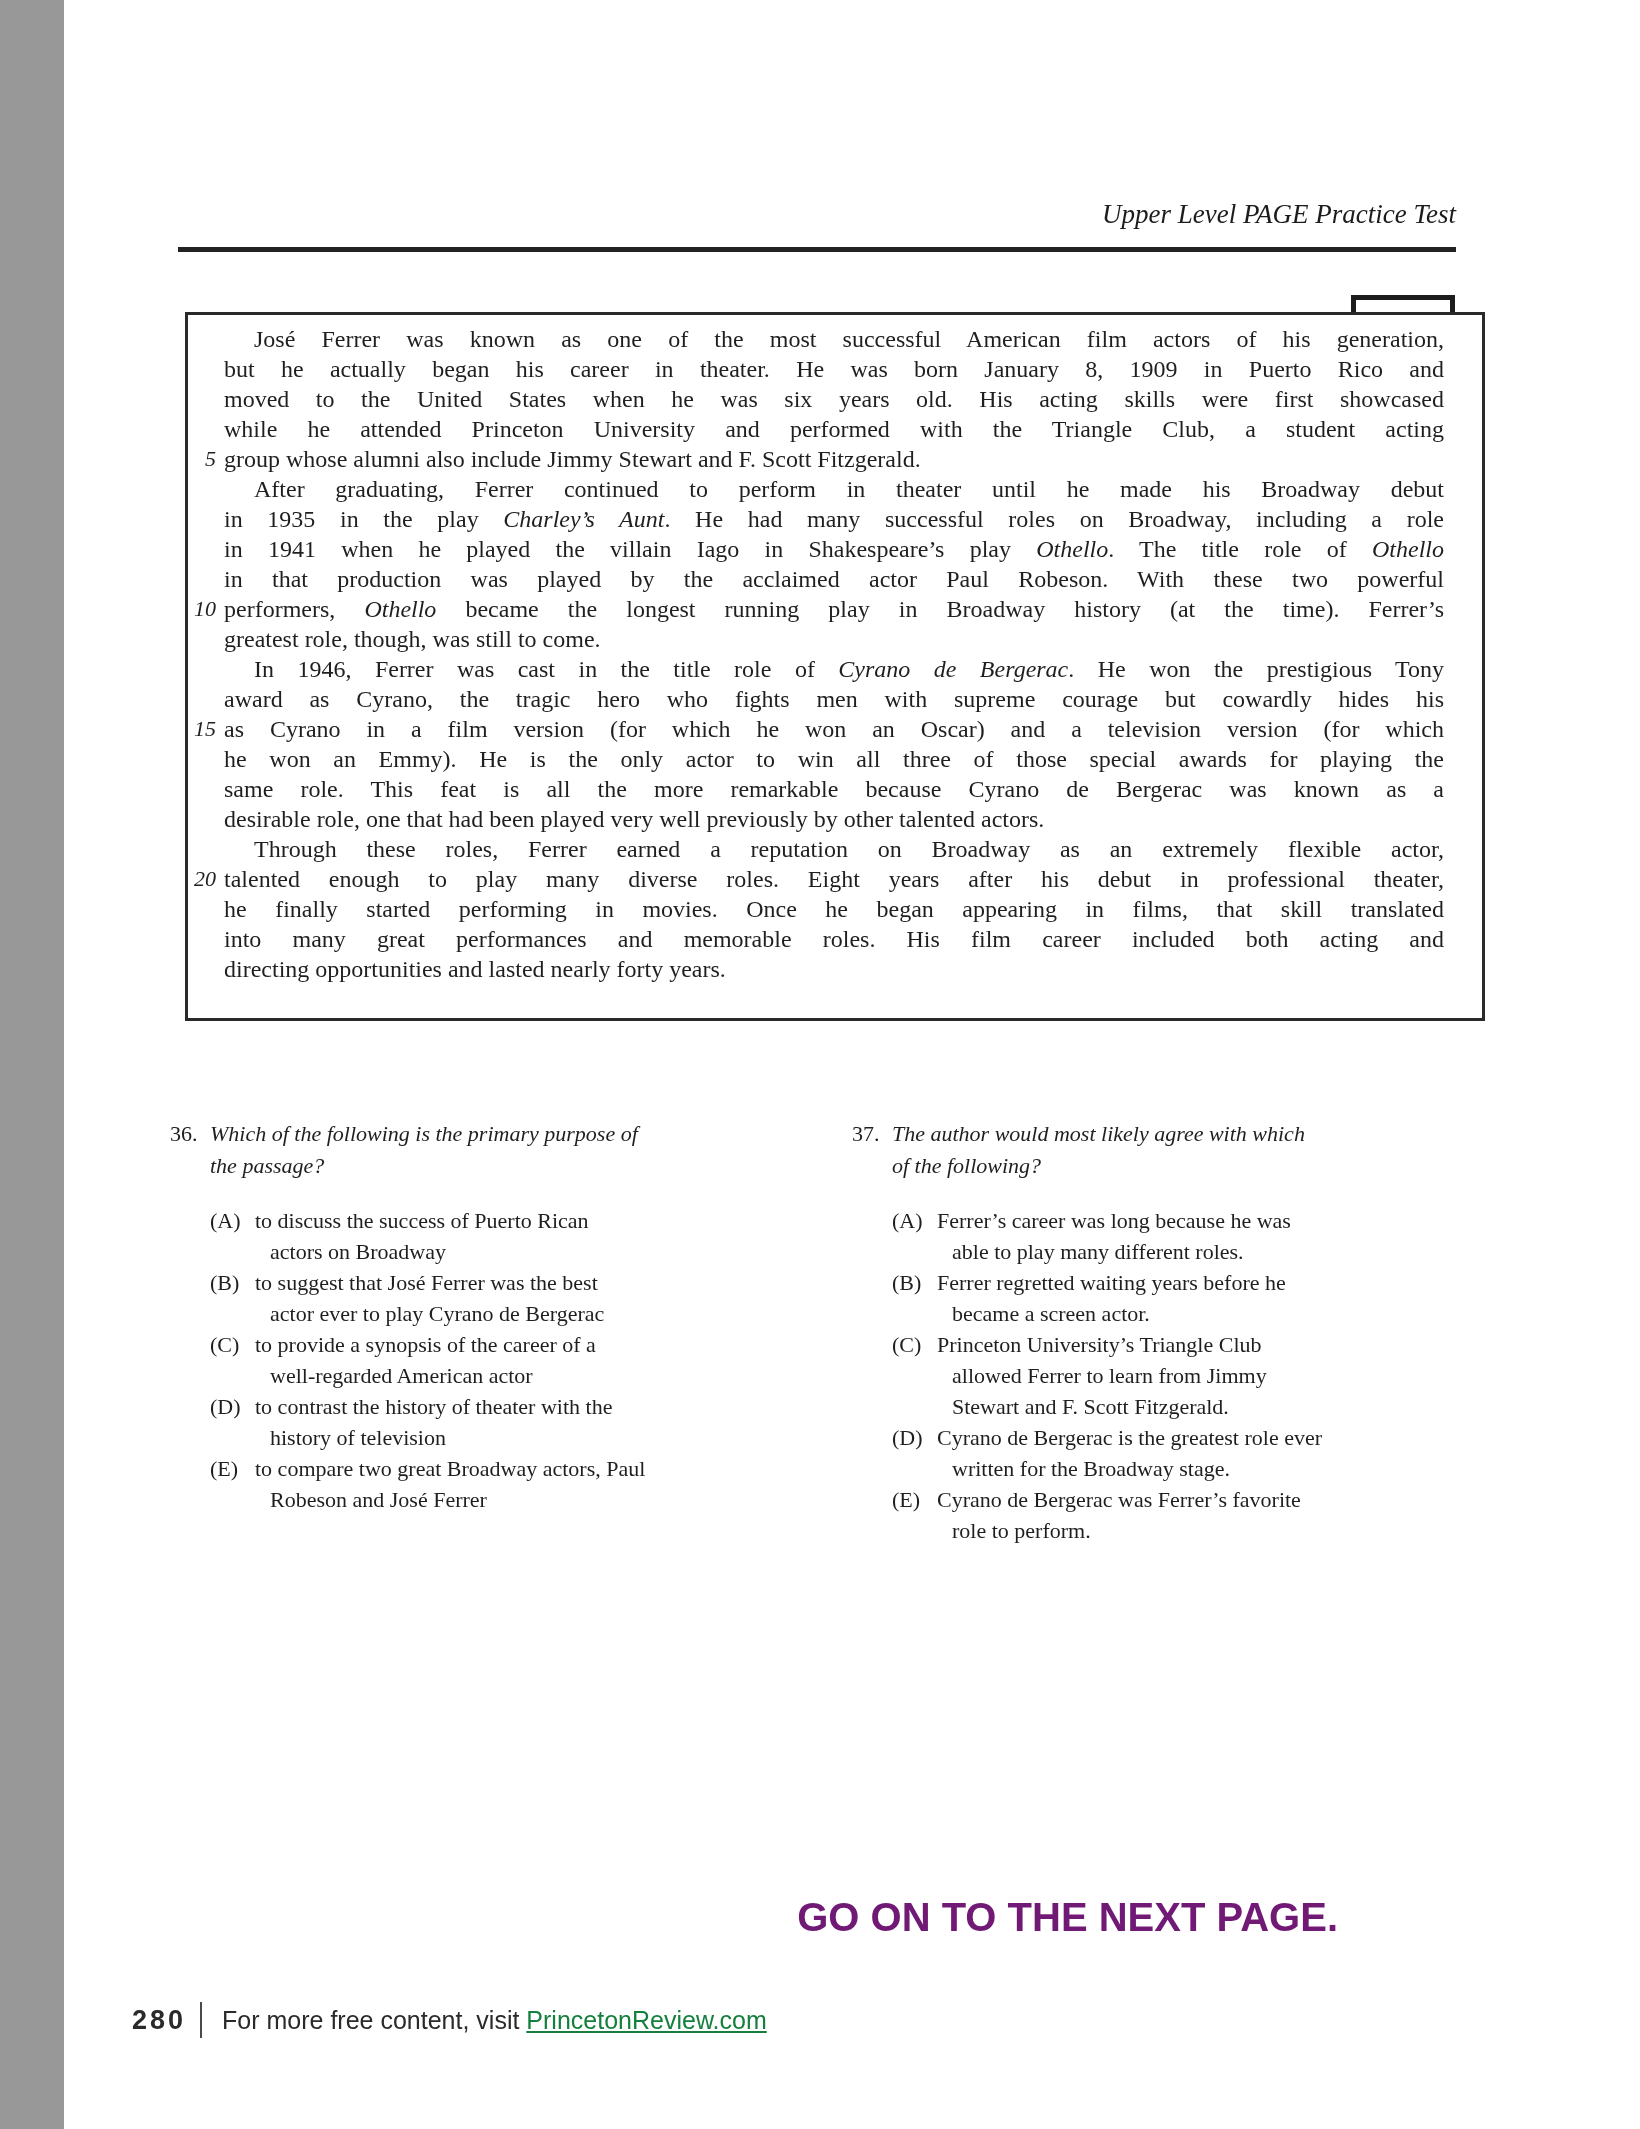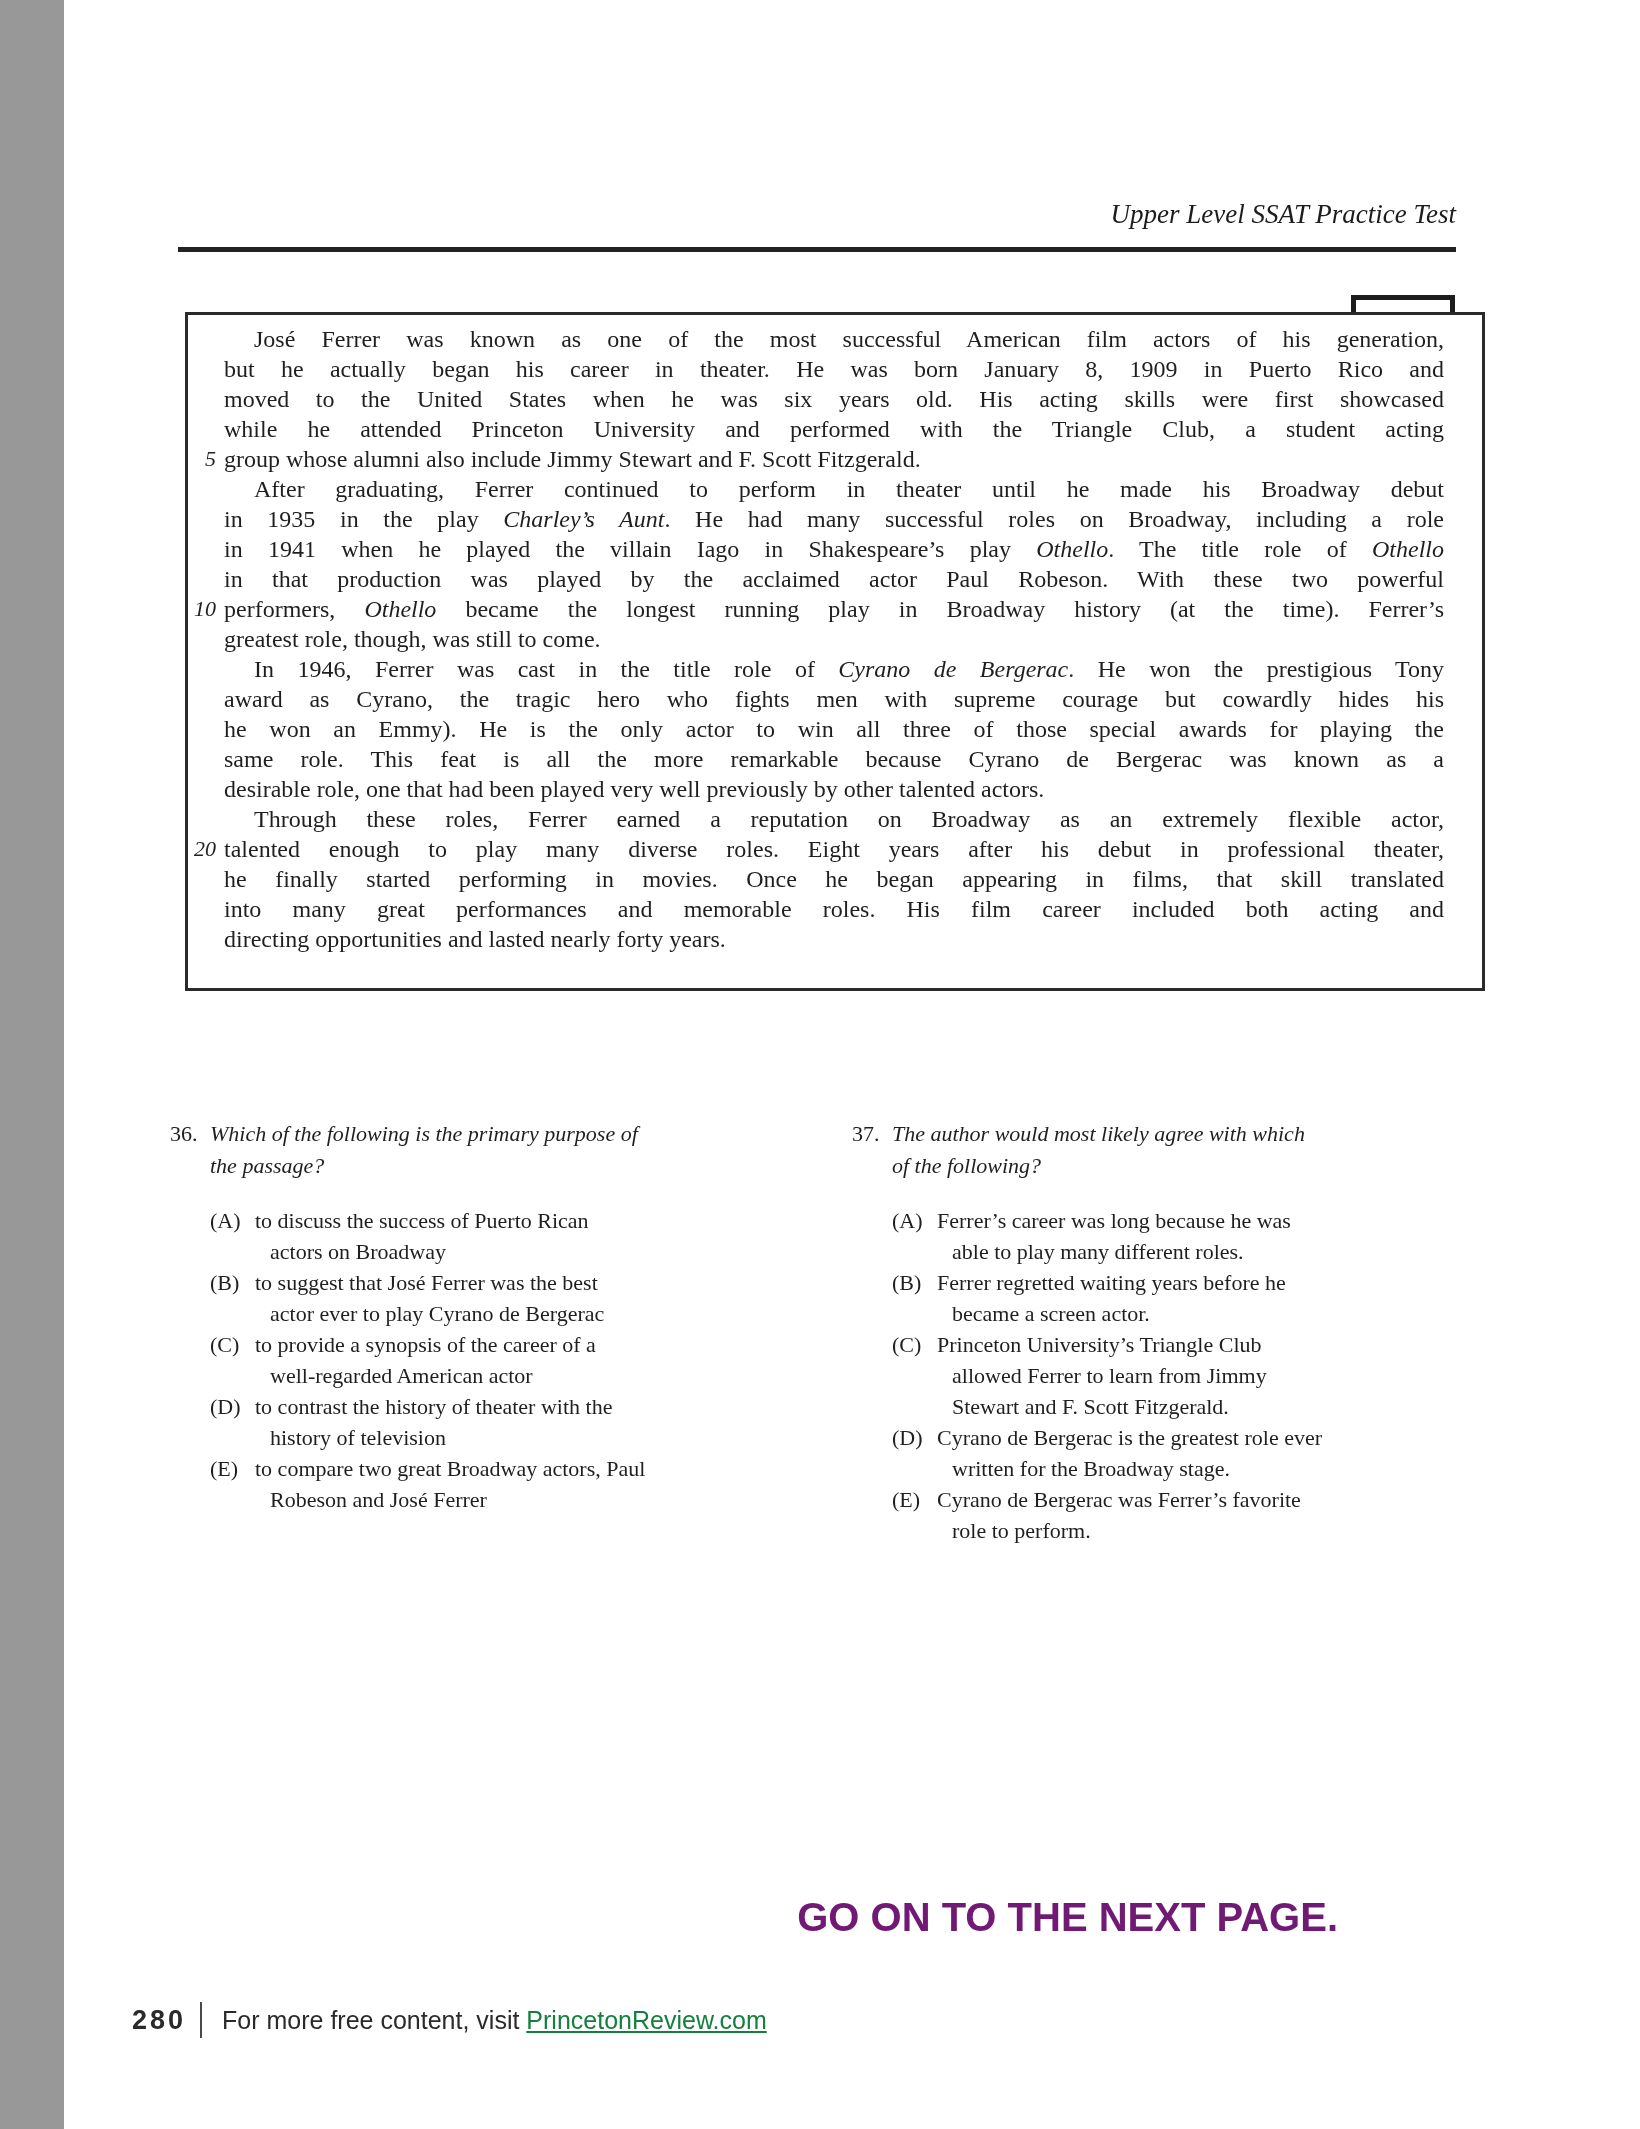--- a/index.html
+++ b/index.html
@@ -37,21 +37,21 @@
   .footer .fdiv{width:2px;height:36px;background:#4a4a4a;margin:0 20px 0 14px;}
   .footer .ftext{font-size:25px;}
   .footer a{color:#15803d;text-decoration:underline;cursor:pointer;}
 </style>
 </head>
 <body>
 
 <div class="page">
   <div class="graybar"></div>
 
-  <div class="header-title">Upper Level SSAT Practice Test</div>
+  <div class="header-title">Upper Level PAGE Practice Test</div>
   <div class="hrule"></div>
 
   <div class="badge">
     <span>2</span>
   </div>
 
   <div class="passage">
     <div>
         <div class="p-line">
           <span class="p-num"></span>
@@ -97,20 +97,24 @@
           <span class="p-num"></span>
           <span class="p-text"><span>greatest role, though, was still to come.</span></span>
         </div>
         <div class="p-line">
           <span class="p-num"></span>
           <span class="p-text j ind"><span>In 1946, Ferrer was cast in the title role of </span><i>Cyrano de Bergerac</i><span>. He won the prestigious Tony</span></span>
         </div>
         <div class="p-line">
           <span class="p-num"></span>
           <span class="p-text j"><span>award as Cyrano, the tragic hero who fights men with supreme courage but cowardly hides his</span></span>
+        </div>
+        <div class="p-line">
+          <span class="p-num">15</span>
+          <span class="p-text j"><span>as Cyrano in a film version (for which he won an Oscar) and a television version (for which</span></span>
         </div>
         <div class="p-line">
           <span class="p-num"></span>
           <span class="p-text j"><span>he won an Emmy). He is the only actor to win all three of those special awards for playing the</span></span>
         </div>
         <div class="p-line">
           <span class="p-num"></span>
           <span class="p-text j"><span>same role. This feat is all the more remarkable because Cyrano de Bergerac was known as a</span></span>
         </div>
         <div class="p-line">

